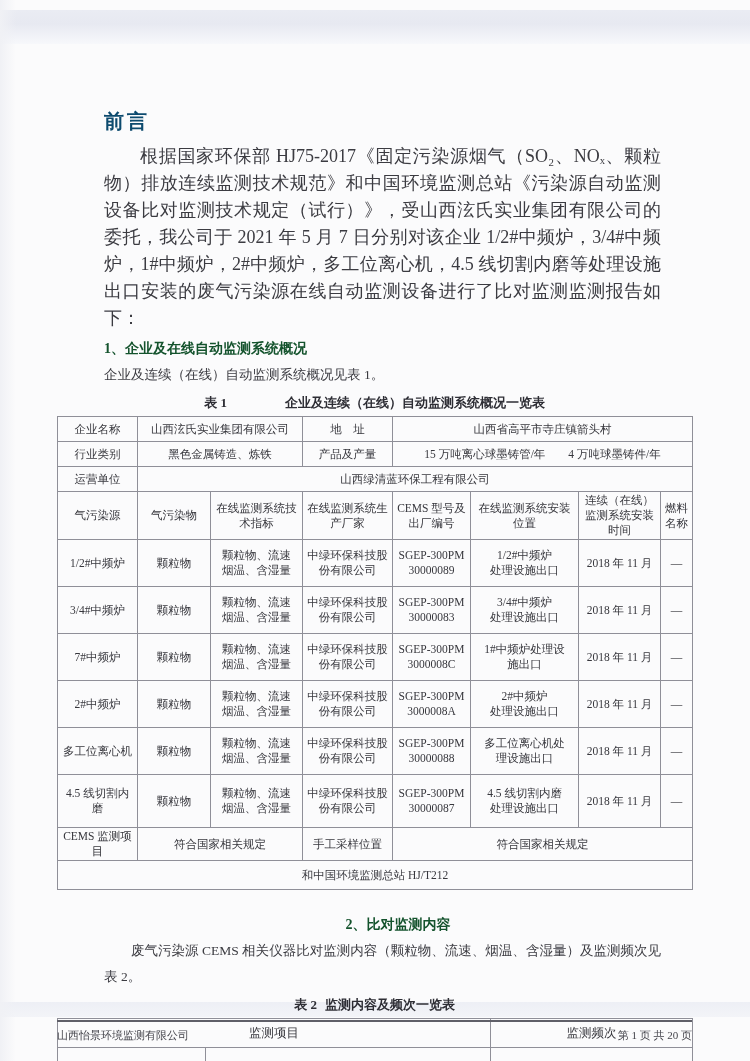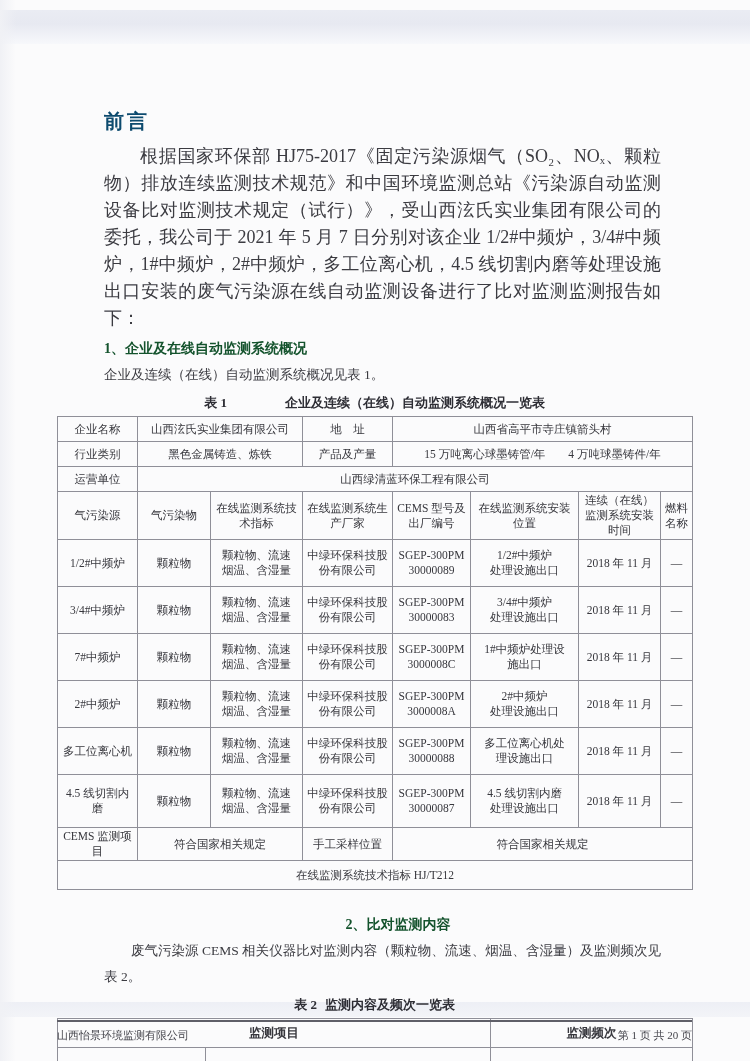--- a/index.html
+++ b/index.html
@@ -38,21 +38,21 @@
      padding:1px 3px;color:#37373d;white-space:pre-line;overflow:hidden;}
   .t1 td{font-size:11.5px;line-height:15px;}
   .t1 .info-row td{height:22px;}
   .t1 .head-row td{height:44px;}
   .t1 .data-row td{height:44px;}
   .t1 .data-row.tall td{height:50px;}
   .t1 .cems-row td{height:28px;}
   .t1 .note-row td{height:26px;}
 
   .t2 td{font-size:12.5px;}
-  .t2 .head-row td{height:26px;font-weight:bold;}
+  .t2 .head-row td{height:26px;font-weight:normal;}
   .t2 .data-row td{height:50px;}
 
   .footer{position:absolute;left:57px;top:1020px;width:635px;
     border-top:2px solid #5f5f68;padding-top:6px;
     display:flex;justify-content:space-between;
     font-size:11px;color:#45454c;}
 </style>
 </head>
 <body>
 
@@ -190,21 +190,21 @@
       <td>2018 年 11 月</td>
       <td>—</td>
     </tr>
     <tr class="cems-row">
       <td>CEMS 监测项目</td>
       <td colspan="2">符合国家相关规定</td>
       <td>手工采样位置</td>
       <td colspan="4">符合国家相关规定</td>
     </tr>
     <tr class="note-row">
-      <td colspan="8">在线监测系统技术指标 HJ/T212</td>
+      <td colspan="8">和中国环境监测总站 HJ/T212</td>
     </tr>
   </tbody>
     </table>
 
   <div class="sec-heading" style="margin-top:26px;text-align:center;">2、比对监测内容</div>
   <div class="sec-lead indent">废气污染源 CEMS 相关仪器比对监测内容（颗粒物、流速、烟温、含湿量）及监测频次见表 2。</div>
 
   <div class="tbl-caption tight">
     <span>表 2</span>
     <span>监测内容及频次一览表</span>

